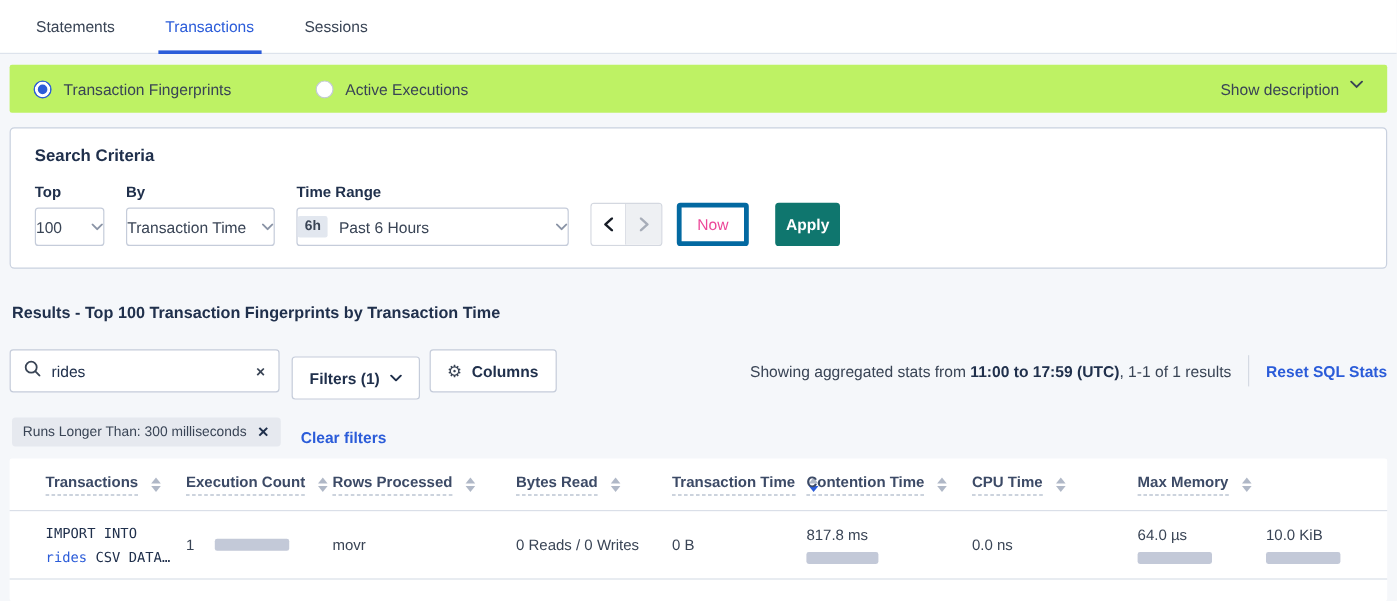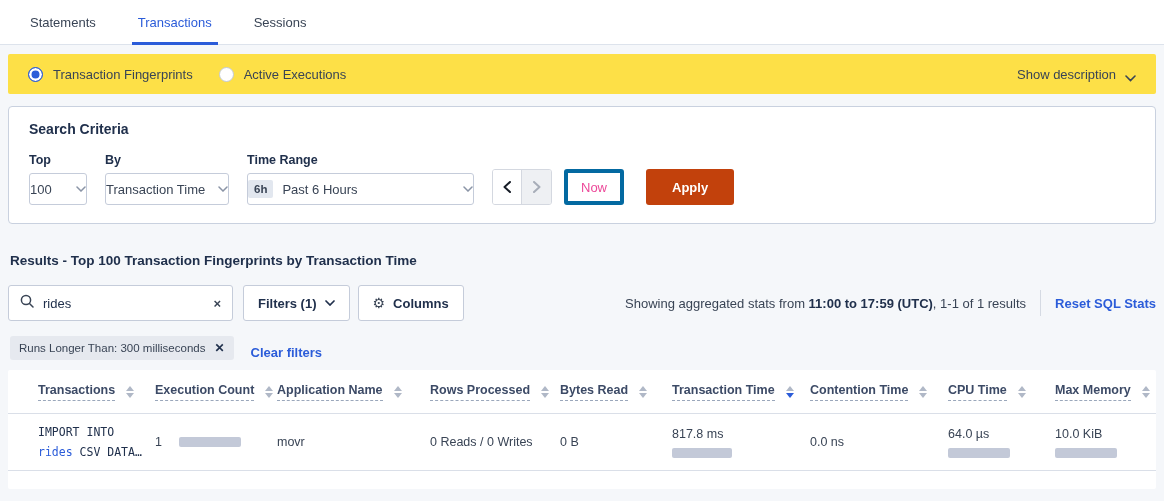--- a/index.html
+++ b/index.html
@@ -19,28 +19,28 @@
     display: flex; align-items: center; font-size: 13px; color: #394455;
     position: relative; cursor: pointer;
   }
   .tab.active { color: #2b5cd9; }
   .tab.active::after {
     content: ""; position: absolute; left: -6px; right: -6px; bottom: -1px;
     height: 3px; background: #2b5cd9;
   }
   
   .radio-strip {
-    margin: 9px 8px 0; background: #fde047; height: 40px; border-radius: 2px;
-    display: flex; align-items: center; padding: 0 20px;
+    margin: 9px 8px 0; background: #bef264; height: 40px; border-radius: 2px;
+    display: flex; align-items: center; padding: 0 20px; gap: 44px;
   }
   .radio-opt { display: flex; align-items: center; gap: 10px; margin-right: 26px; font-size: 13px; cursor: pointer; }
   .rb { width: 15px; height: 15px; border-radius: 50%; flex: none; }
   .rb.on { background: #2b5cd9; box-shadow: inset 0 0 0 2.5px #fff; border: 1px solid #2b5cd9; }
   .rb.off { background: #fff; border: 1px solid #c3cad6; }
-  .show-desc { margin-left: auto; display: flex; align-items: flex-end; gap: 9px; font-size: 13px; color: #394455; cursor: pointer; }
+  .show-desc { margin-left: auto; display: flex; align-items: flex-start; gap: 9px; font-size: 13px; color: #394455; cursor: pointer; }
   
   .criteria-card {
     margin: 12px 8px 0; background: #fff; border: 1px solid #c9d1df;
     border-radius: 4px; padding: 14px 20px 18px;
   }
   .criteria-title { font-size: 14px; font-weight: bold; color: #20304c; margin-bottom: 16px; }
   .controls { display: flex; align-items: flex-end; }
   .field { margin-right: 18px; }
   .field-label { display: block; font-size: 12.5px; font-weight: bold; color: #20304c; margin-bottom: 6px; }
   .select {
@@ -62,41 +62,41 @@
     width: 29px; height: 100%; display: flex; align-items: center; justify-content: center;
     border: none; background: #fff; cursor: pointer; font-size: 15px; font-weight: bold; color: #161c26;
   }
   .arrow-btn.prev { border-right: 1px solid #d4d8e0; }
   .arrow-btn.next { background: #eef0f3; color: #a7adb8; cursor: default; }
   .now-btn {
     height: 36px; padding: 0 13px; background: #fff; border: 4px solid #0369a1;
     border-radius: 3px; color: #ec4899; font-size: 13px; margin-right: 22px; cursor: default;
   }
   .apply-btn {
-    height: 36px; padding: 0 26px; background: #c2410c; color: #fff; border: none;
+    height: 36px; padding: 0 9px; background: #0f766e; color: #fff; border: none;
     border-radius: 3px; font-size: 13px; font-weight: bold; font-family: inherit; cursor: pointer;
   }
   
   .results-heading { margin: 29px 0 0 10px; font-size: 13.5px; font-weight: bold; color: #20304c; }
   .toolbar { margin: 17px 8px 0; display: flex; align-items: center; }
   .searchbox {
     width: 225px; height: 36px; background: #fff; border: 1px solid #c5ccda;
     border-radius: 3px; display: flex; align-items: center; padding: 0 11px; gap: 9px;
   }
   .searchbox input {
     border: none; outline: none; flex: 1; min-width: 0; font-size: 13px; color: #20304c;
     font-family: inherit; background: transparent;
   }
   .clear-x { color: #394455; font-weight: bold; font-size: 13px; cursor: pointer; }
   .btn-white {
     height: 36px; background: #fff; border: 1px solid #c5ccda; border-radius: 3px;
     display: flex; align-items: center; gap: 8px; padding: 0 14px; font-size: 13px;
     font-weight: bold; color: #20304c; font-family: inherit; cursor: pointer;
   }
-  .ml10 { margin-left: 10px; } .ml8 { margin-left: 8px; }
+  .ml10 { margin-left: 10px; margin-top: 12px; } .ml8 { margin-left: 8px; }
   .gear { font-size: 14px; font-weight: normal; color: #394455; line-height: 1; }
   .stats { margin-left: auto; font-size: 13px; color: #394455; white-space: nowrap; text-align: right; }
   .stats b { color: #20304c; }
   .vdivider { width: 1px; height: 26px; background: #d5dae3; margin: 0 14px; }
   .reset-link { color: #2b5cd9; font-size: 13px; font-weight: bold; text-decoration: none; cursor: pointer; }
   .tagrow { margin: 15px 0 0 10px; display: flex; align-items: flex-end; gap: 17px; }
   .pill {
     background: #e6e9ef; border-radius: 3px; padding: 5px 9px; font-size: 11.5px;
     color: #394455; display: flex; align-items: center; gap: 9px;
   }
@@ -266,27 +266,20 @@
           </span>
       </div>
       <div class="th">
         <span class="lbl">Execution Count</span>
         <span class="sorter">
             <span class="tri up"></span>
             <span class="tri down"></span>
           </span>
       </div>
       <div class="th">
-        <span class="lbl">Application Name</span>
-        <span class="sorter">
-            <span class="tri up"></span>
-            <span class="tri down"></span>
-          </span>
-      </div>
-      <div class="th">
         <span class="lbl">Rows Processed</span>
         <span class="sorter">
             <span class="tri up"></span>
             <span class="tri down"></span>
           </span>
       </div>
       <div class="th">
         <span class="lbl">Bytes Read</span>
         <span class="sorter">
             <span class="tri up"></span>

